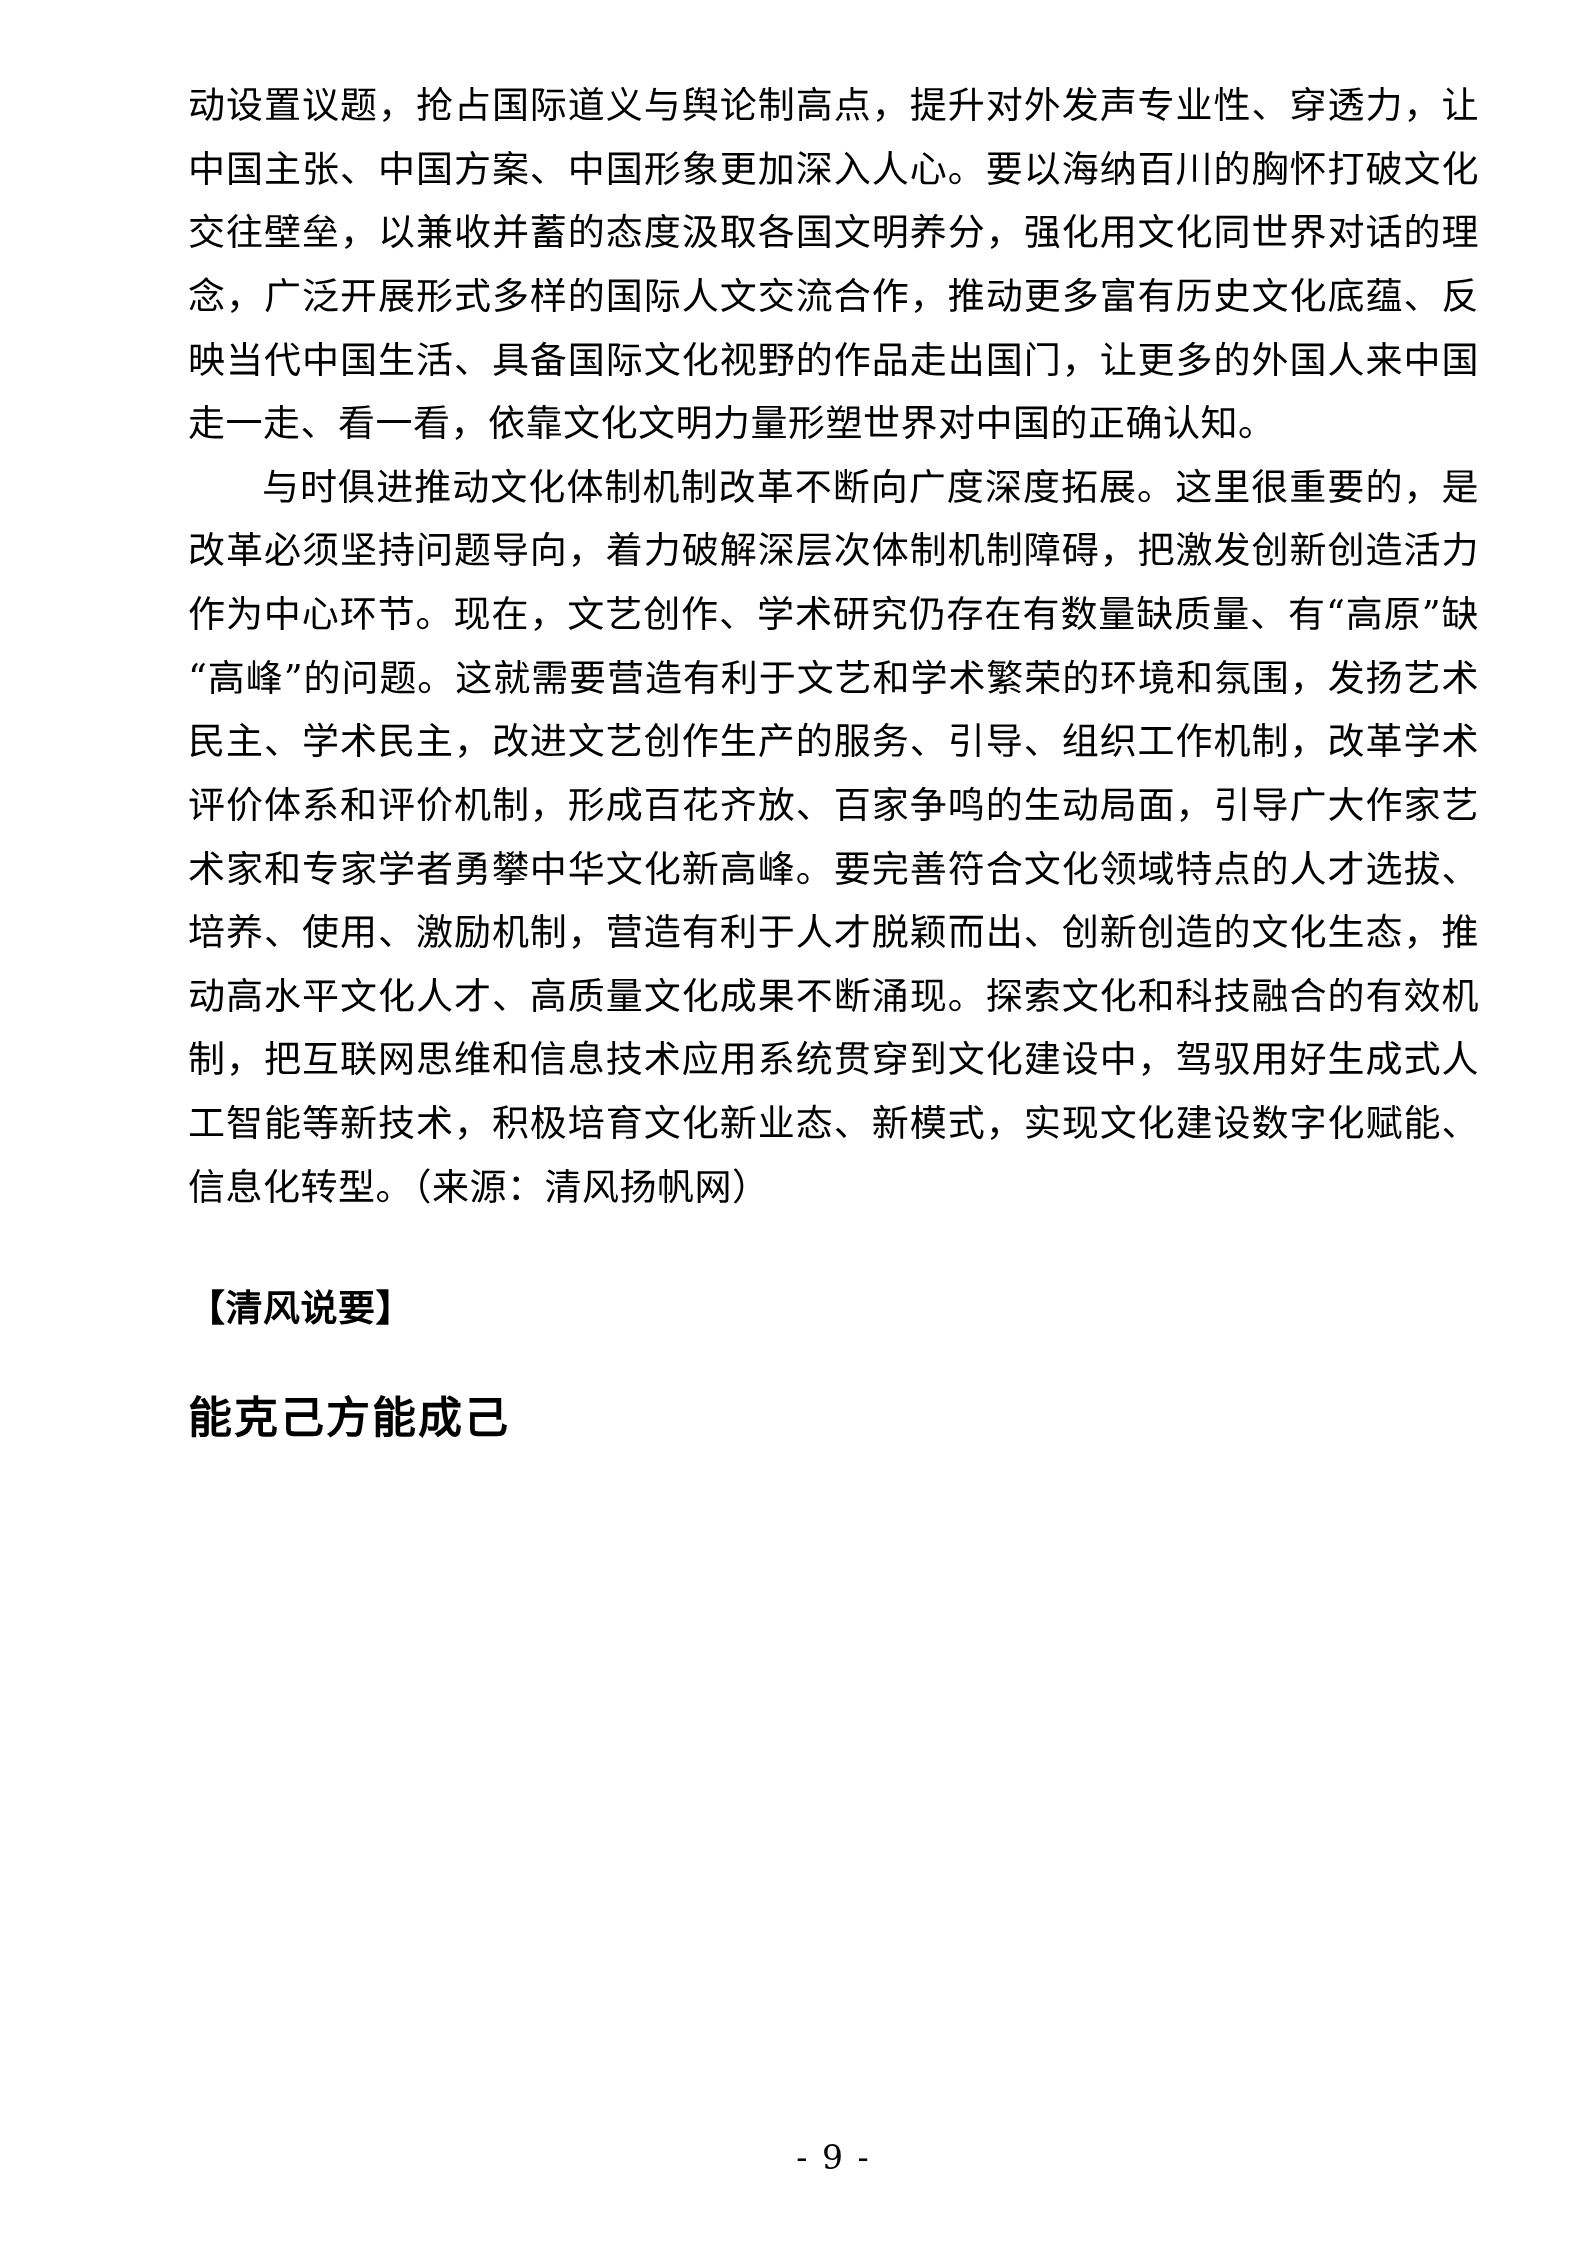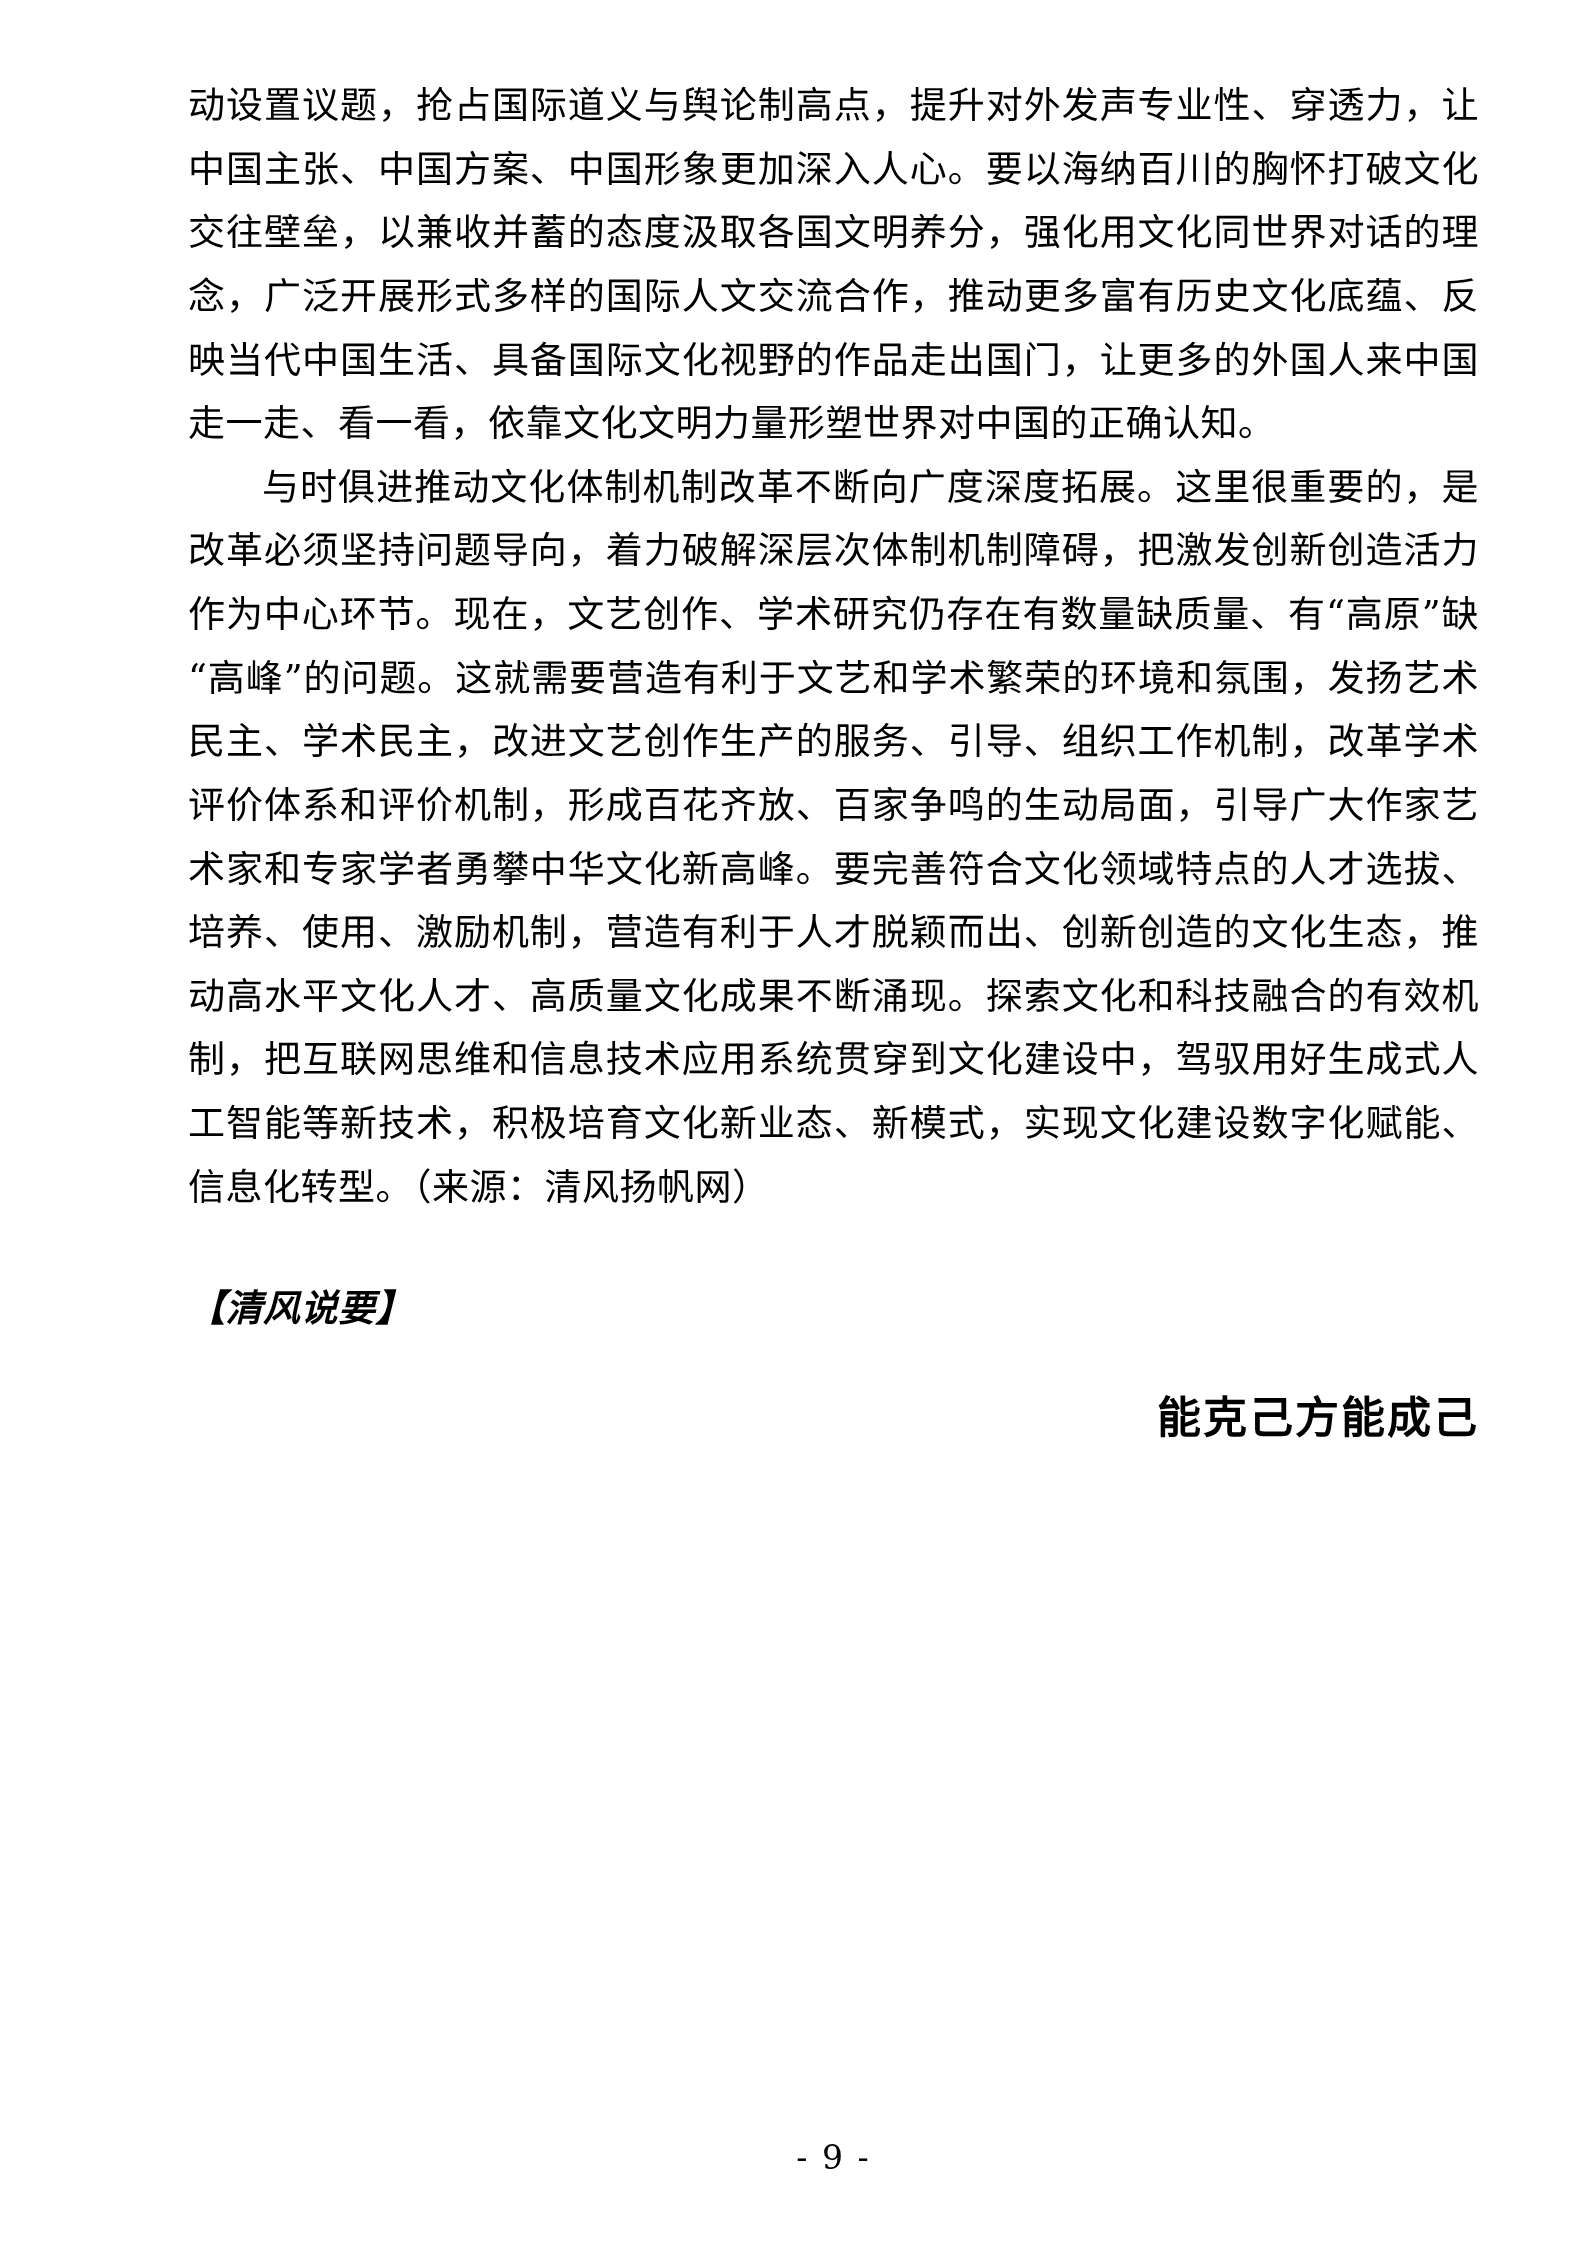--- a/index.html
+++ b/index.html
@@ -36,24 +36,23 @@
   .para.indent {
     text-indent: 2em;
   }
   .section-label {
     font-size: 37px;
     line-height: 1.72;
     font-weight: bold;
     margin-top: 58px;
     margin-bottom: 6px;
     letter-spacing: 0.5px;
-    font-style: italic;
   }
   .article-title {
-    text-align: right;
+    text-align: left;
     font-size: 44px;
     font-weight: bold;
     line-height: 1.6;
     margin-top: 42px;
     margin-bottom: 14px;
     letter-spacing: 2px;
   }
   .page-number {
     position: absolute;
     left: 0;

